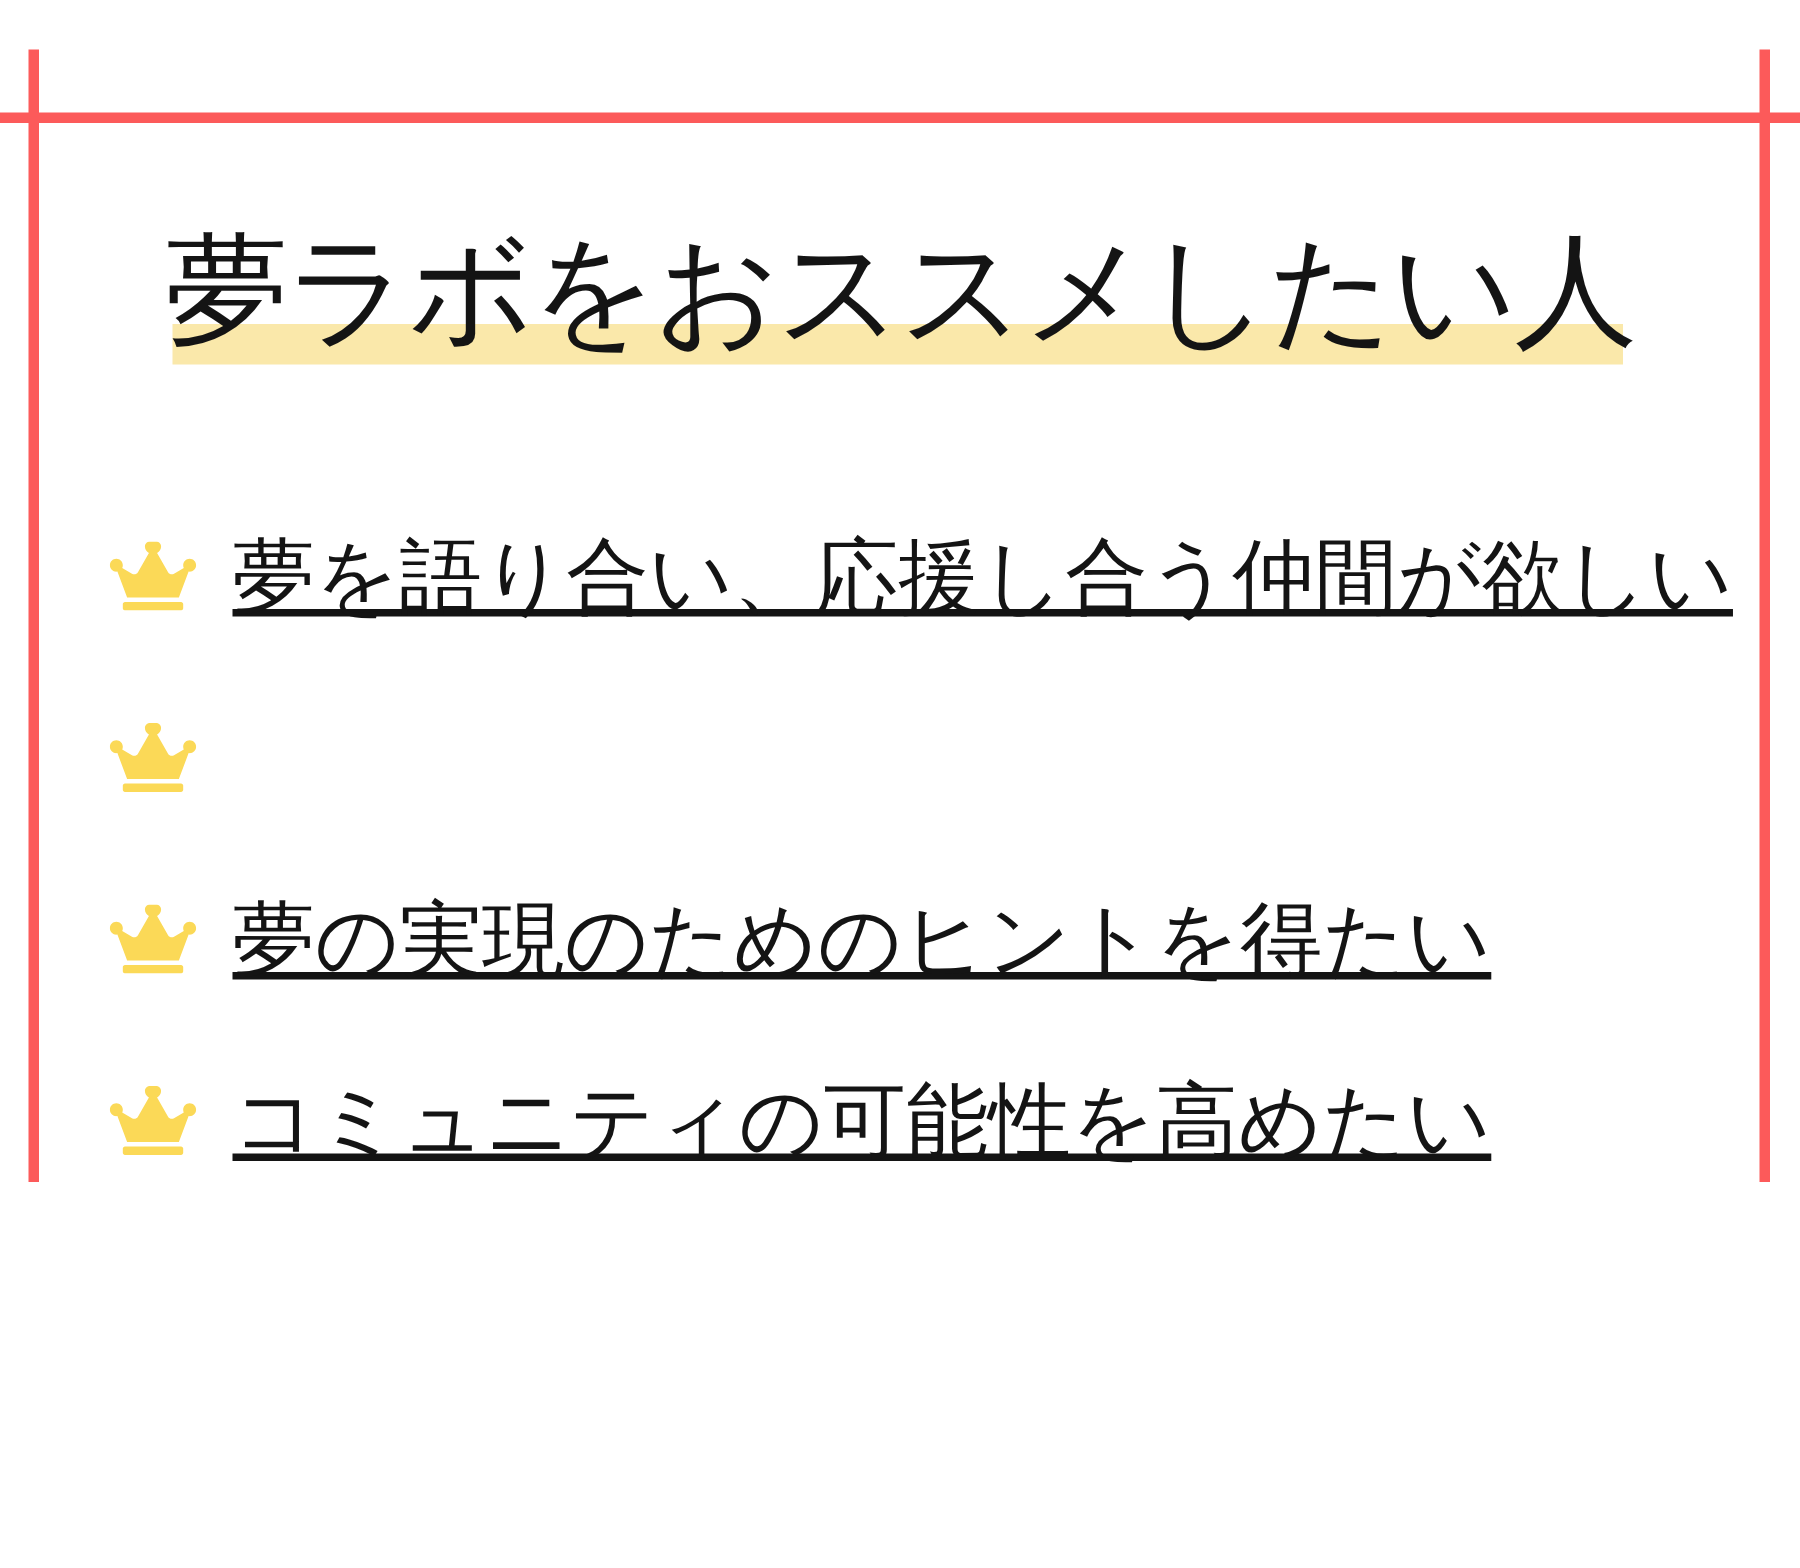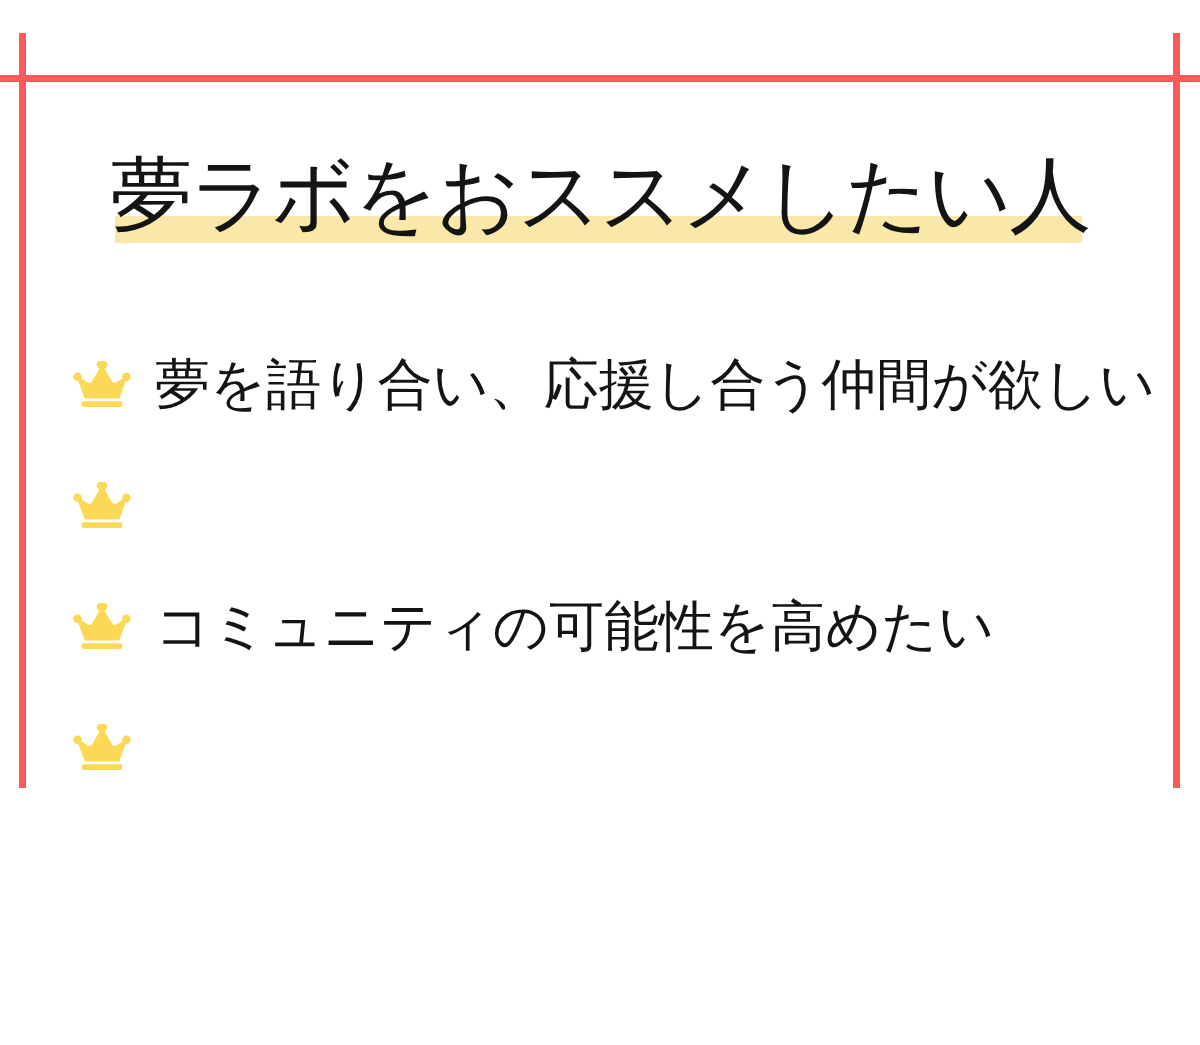--- a/index.html
+++ b/index.html
@@ -76,20 +76,21 @@
   .crown svg {
     display: block;
     width: 100%;
     height: 100%;
   }
   .rec-text {
     font-size: 55px;
     line-height: 1.2;
     white-space: nowrap;
     color: var(--text-color, #141414);
+    text-decoration: underline;
   }
 </style>
 </head>
 <body>
 
 <div class="canvas">
 
   <div class="frame-line top"></div>
   <div class="frame-line bottom"></div>
   <div class="frame-line left"></div>
@@ -116,29 +117,30 @@
           </svg>
       </span>
     </div>
 
     <div class="rec-row">
       <span class="crown">
         <svg viewBox="0 0 640 512" aria-hidden="true">
             <path fill="currentColor" d="M528 448H112c-8.8 0-16 7.2-16 16v32c0 8.8 7.2 16 16 16h416c8.8 0 16-7.2 16-16v-32c0-8.8-7.2-16-16-16zm64-320c-26.5 0-48 21.5-48 48 0 7.1 1.6 13.7 4.4 19.8L476 239.2c-15.4 9.2-35.3 4-44.2-11.6L350.3 85c17.9-8.8 29.7-27.2 29.7-48C380 16.6 363.4 0 343 0h-46c-20.4 0-37 16.6-37 37 0 20.8 11.8 39.2 29.7 48l-81.5 142.6c-8.9 15.6-28.8 20.8-44.2 11.6L91.6 195.8c2.8-6.1 4.4-12.7 4.4-19.8 0-26.5-21.5-48-48-48S0 149.5 0 176c0 26.5 21.5 48 48 48 2.6 0 5.2-.4 7.7-.8L128 416h384l72.3-192.8c2.5.4 5.1.8 7.7.8 26.5 0 48-21.5 48-48s-21.5-48-48-48z"></path>
           </svg>
       </span>
-      <span class="rec-text">コミュニティの可能性を高めたい</span>
+      <span class="rec-text">夢の実現のためのヒントを得たい</span>
     </div>
 
     <div class="rec-row">
       <span class="crown">
         <svg viewBox="0 0 640 512" aria-hidden="true">
             <path fill="currentColor" d="M528 448H112c-8.8 0-16 7.2-16 16v32c0 8.8 7.2 16 16 16h416c8.8 0 16-7.2 16-16v-32c0-8.8-7.2-16-16-16zm64-320c-26.5 0-48 21.5-48 48 0 7.1 1.6 13.7 4.4 19.8L476 239.2c-15.4 9.2-35.3 4-44.2-11.6L350.3 85c17.9-8.8 29.7-27.2 29.7-48C380 16.6 363.4 0 343 0h-46c-20.4 0-37 16.6-37 37 0 20.8 11.8 39.2 29.7 48l-81.5 142.6c-8.9 15.6-28.8 20.8-44.2 11.6L91.6 195.8c2.8-6.1 4.4-12.7 4.4-19.8 0-26.5-21.5-48-48-48S0 149.5 0 176c0 26.5 21.5 48 48 48 2.6 0 5.2-.4 7.7-.8L128 416h384l72.3-192.8c2.5.4 5.1.8 7.7.8 26.5 0 48-21.5 48-48s-21.5-48-48-48z"></path>
           </svg>
       </span>
+      <span class="rec-text">コミュニティの可能性を高めたい</span>
     </div>
 
     <div class="rec-row">
       <span class="crown">
         <svg viewBox="0 0 640 512" aria-hidden="true">
             <path fill="currentColor" d="M528 448H112c-8.8 0-16 7.2-16 16v32c0 8.8 7.2 16 16 16h416c8.8 0 16-7.2 16-16v-32c0-8.8-7.2-16-16-16zm64-320c-26.5 0-48 21.5-48 48 0 7.1 1.6 13.7 4.4 19.8L476 239.2c-15.4 9.2-35.3 4-44.2-11.6L350.3 85c17.9-8.8 29.7-27.2 29.7-48C380 16.6 363.4 0 343 0h-46c-20.4 0-37 16.6-37 37 0 20.8 11.8 39.2 29.7 48l-81.5 142.6c-8.9 15.6-28.8 20.8-44.2 11.6L91.6 195.8c2.8-6.1 4.4-12.7 4.4-19.8 0-26.5-21.5-48-48-48S0 149.5 0 176c0 26.5 21.5 48 48 48 2.6 0 5.2-.4 7.7-.8L128 416h384l72.3-192.8c2.5.4 5.1.8 7.7.8 26.5 0 48-21.5 48-48s-21.5-48-48-48z"></path>
           </svg>
       </span>
       <span class="rec-text">田中歩が夢を叶えられるか見届けてあげよう</span>
     </div>

